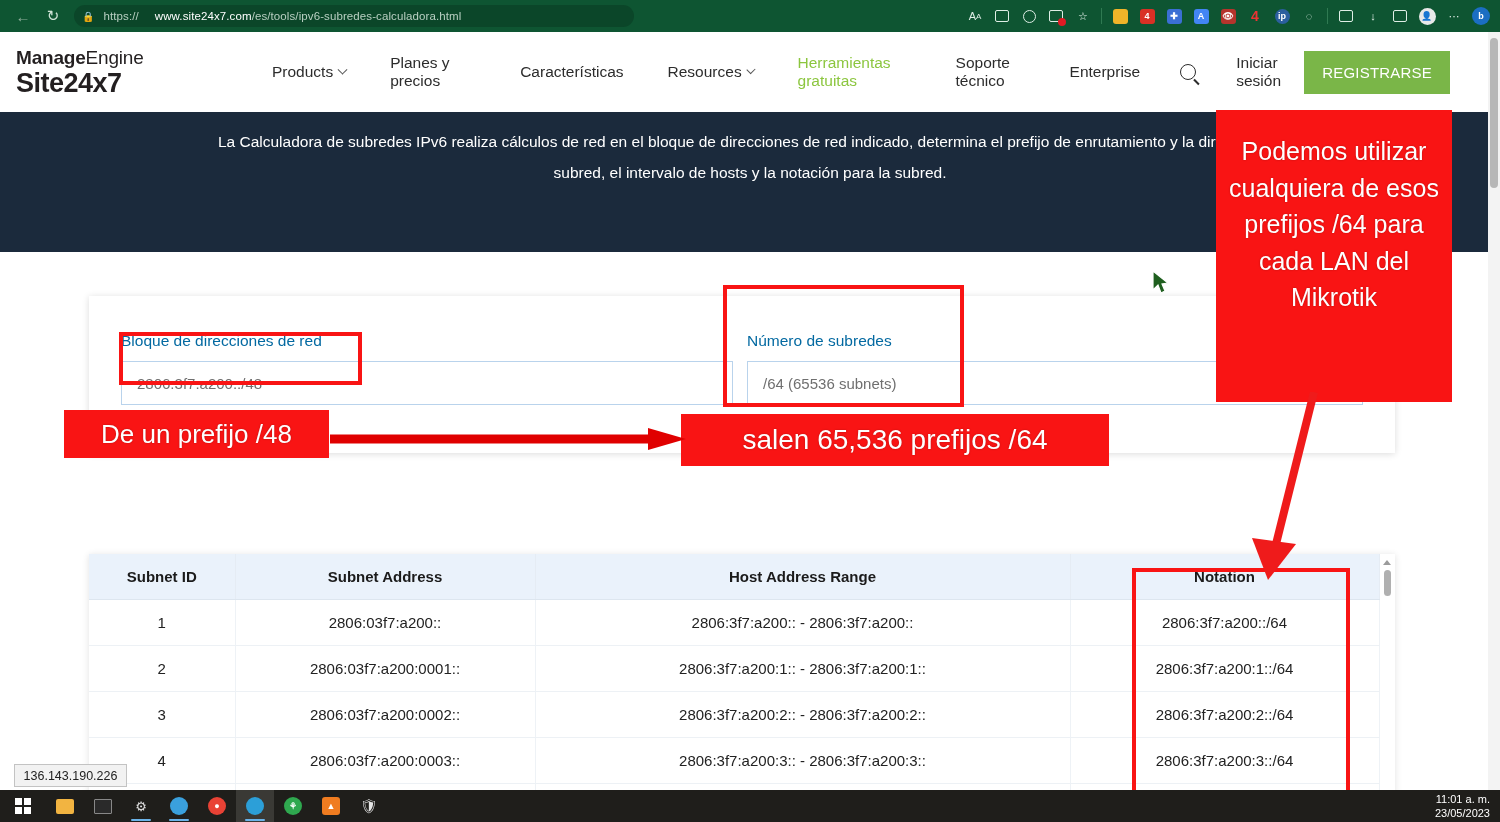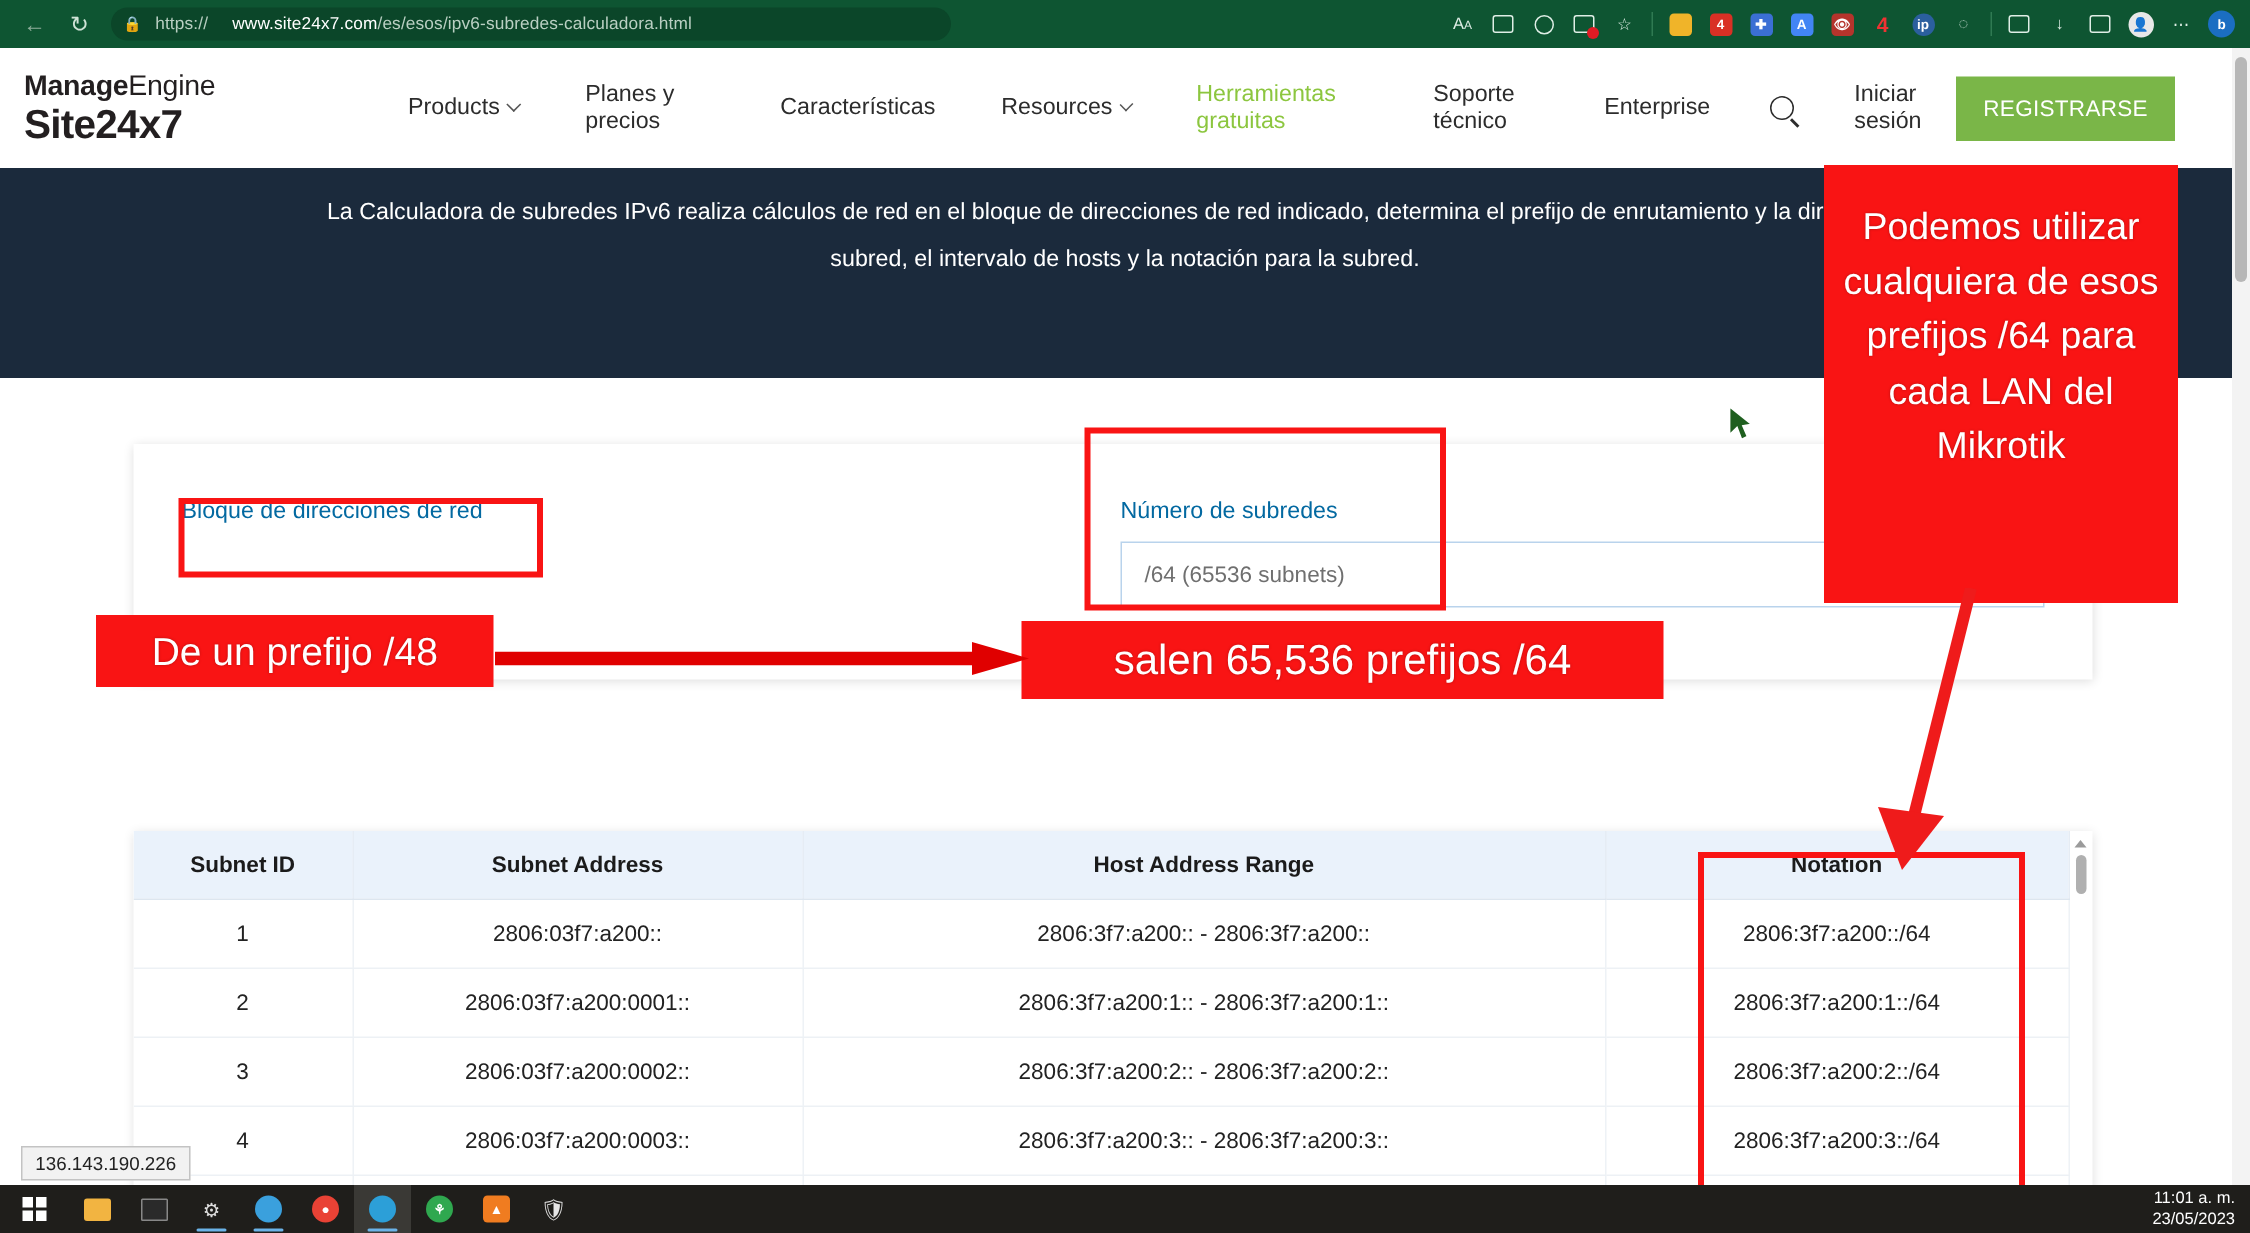--- a/index.html
+++ b/index.html
@@ -185,21 +185,21 @@
 </head>
 <body>
 
 <div id="screen">
 
   <div class="browser-bar">
     <div class="nav-btn back">←</div>
     <div class="nav-btn">↻</div>
     <div class="url-pill">
       <span class="lock-ico">🔒</span>
-      <span class="url-text"><span>https://</span><b>www.site24x7.com</b><span>/es/esos/ipv6-subredes-calculadora.html</span></span>
+      <span class="url-text"><span>https://</span><b>www.site24x7.com</b><span>/es/tools/ipv6-subredes-calculadora.html</span></span>
     </div>
     <div class="tb-icons">
       <div class="tb-ico">A<sup style="font-size:8px">A</sup></div>
       <div class="tb-ico">
           <span class="glyph-box"></span>
         </div>
       <div class="tb-ico">
           <span class="glyph-circ"></span>
         </div>
       <div class="tb-ico">
@@ -280,20 +280,21 @@
       </div>
     </div>
 
     <div class="banner">
       <p>La Calculadora de subredes IPv6 realiza cálculos de red en el bloque de direcciones de red indicado, determina el prefijo de enrutamiento y la dirección de subred, el intervalo de hosts y la notación para la subred.</p>
     </div>
 
     <div class="form-card">
       <div class="field" id="field-network">
         <div class="field-label">Bloque de direcciones de red</div>
+        <div class="field-input" placeholder="2806:3f7:a200::/48">2806:3f7:a200::/48</div>
       </div>
       <div class="field" id="field-subnets">
         <div class="field-label">Número de subredes</div>
         <div class="field-input" placeholder="/64 (65536 subnets)">/64 (65536 subnets)</div>
       </div>
     </div>
 
 
     <div class="table-wrap">
       <table>

